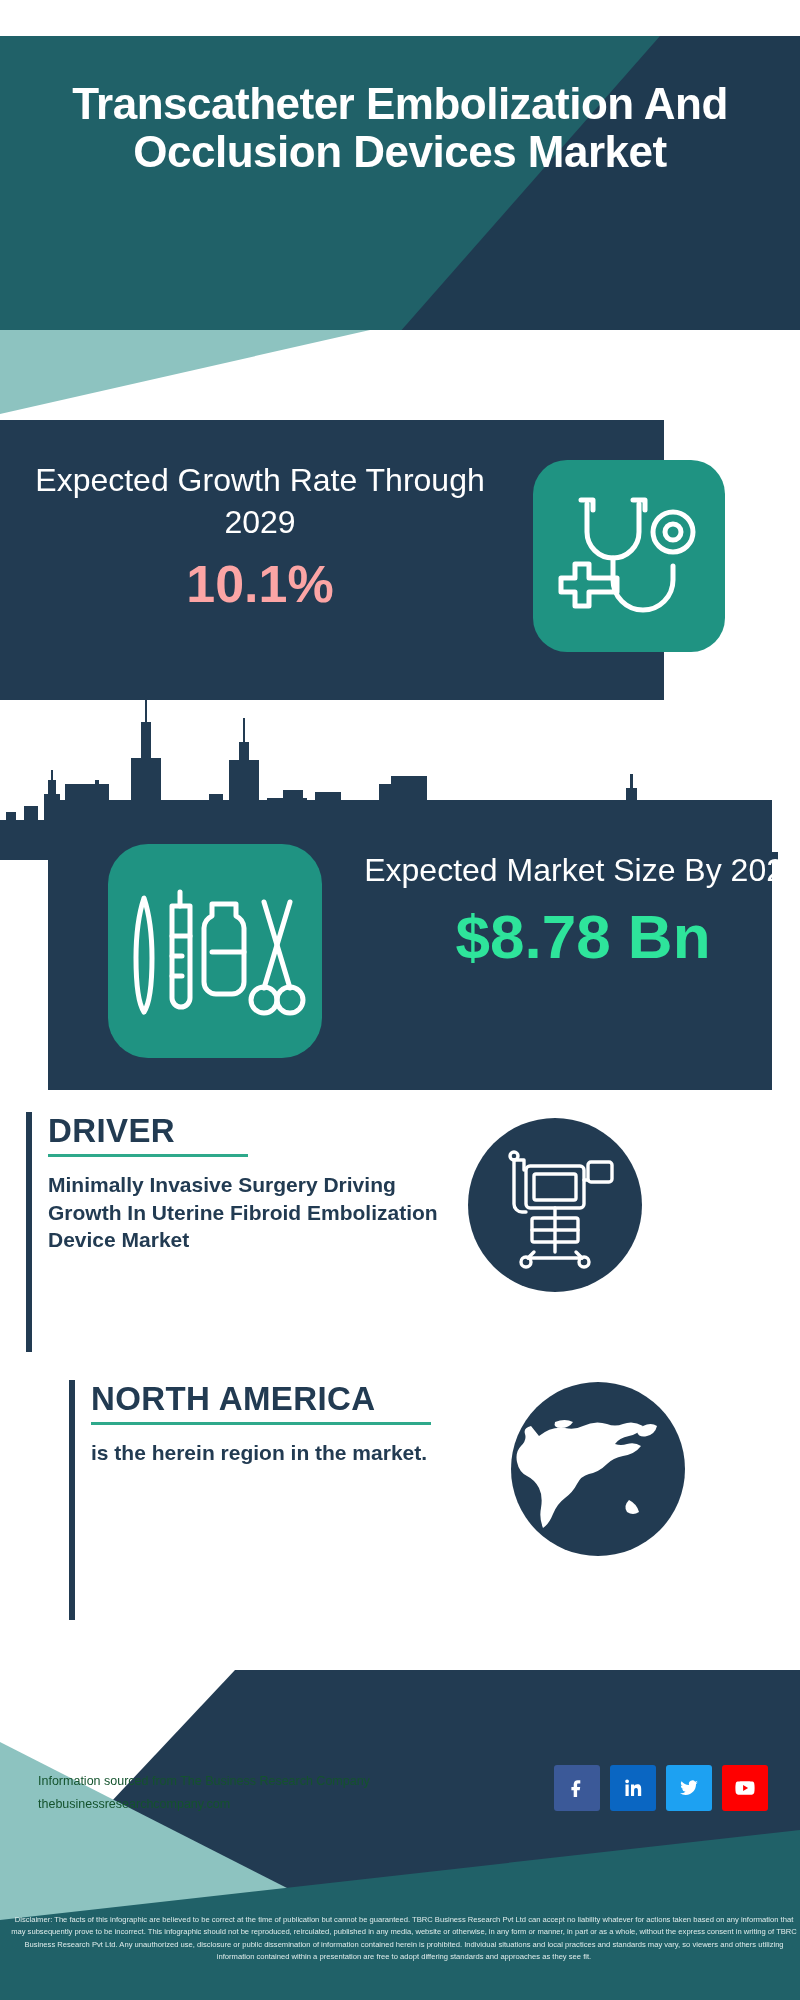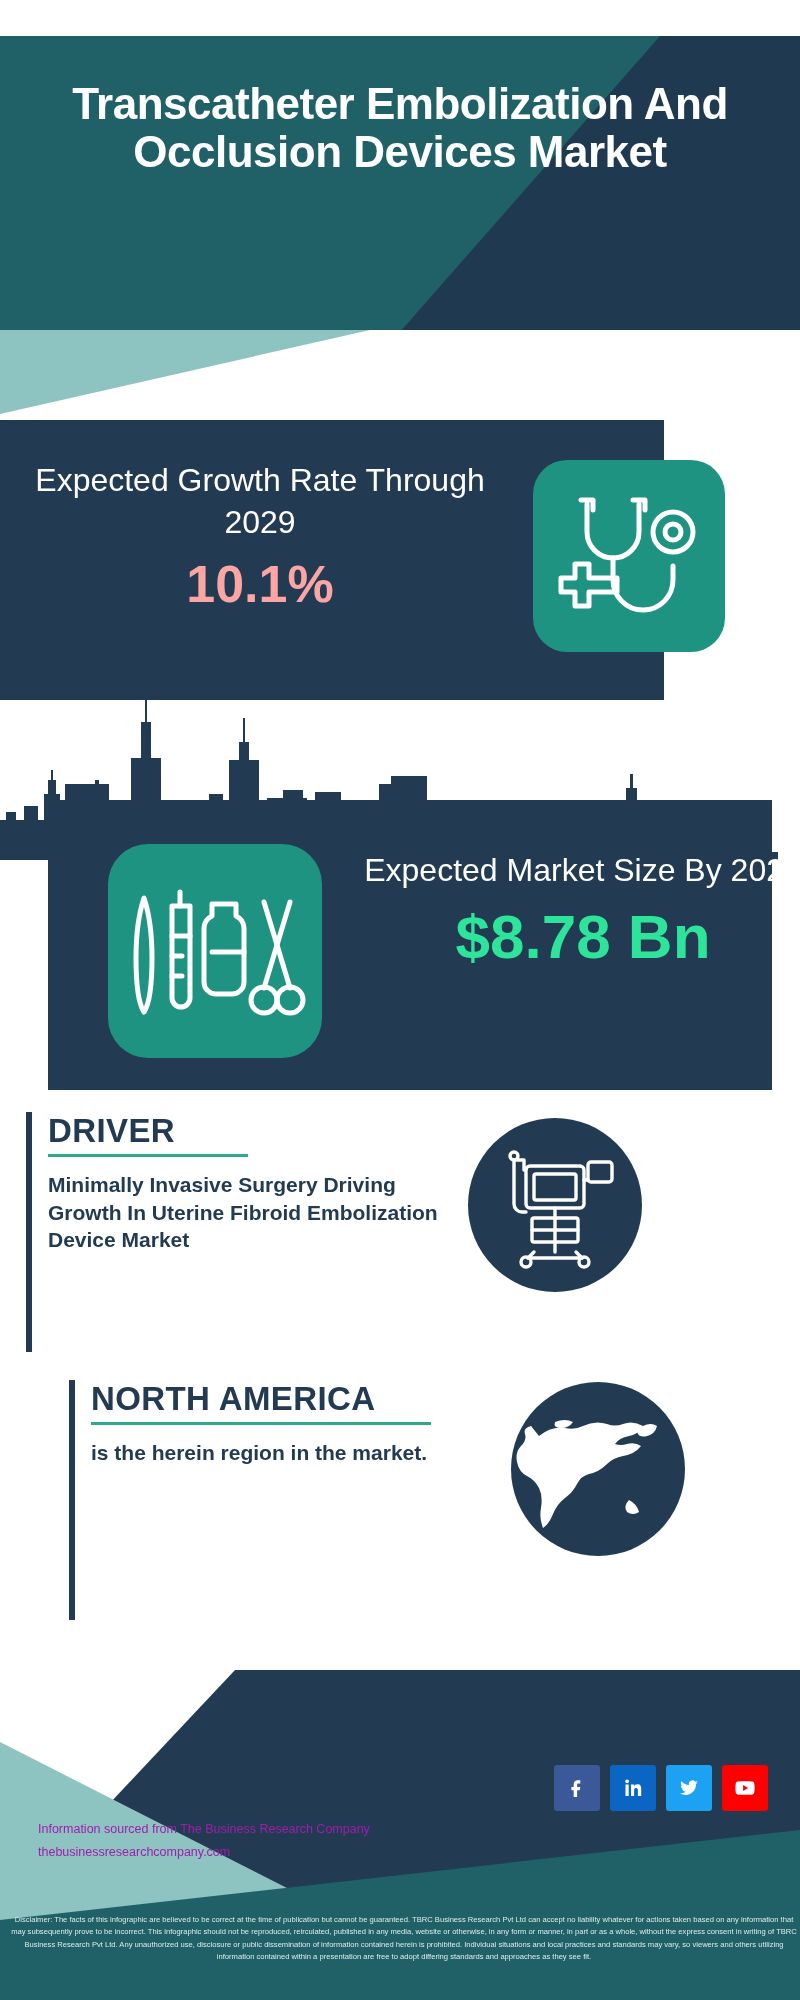--- a/index.html
+++ b/index.html
@@ -216,25 +216,24 @@
   .f-teal {
     position: absolute;
     left: 0; top: 140px;
     width: 800px; height: 190px;
     background: #206168;
     clip-path: polygon(0 110px, 800px 20px, 800px 190px, 0 190px);
   }
   .credit {
     position: absolute;
     left: 38px; top: 1770px;
-    color: #a21caf;
+    color: #14532d;
     font-size: 12.5px;
     line-height: 1.8;
     z-index: 5;
-    margin-top: 48px;
   }
   .credit .line2 { font-size: 12.5px; }
   .social {
     position: absolute;
     right: 32px; top: 1765px;
     display: flex;
     gap: 10px;
     z-index: 5;
   }
   .social .s {

